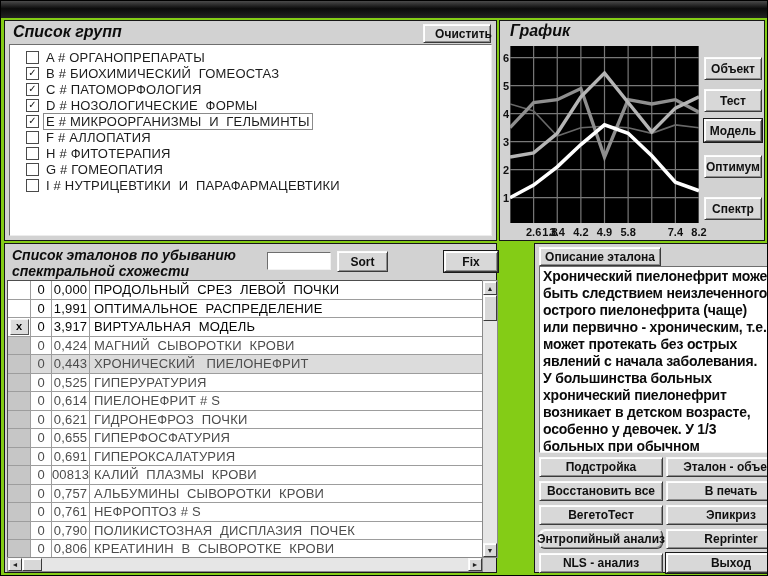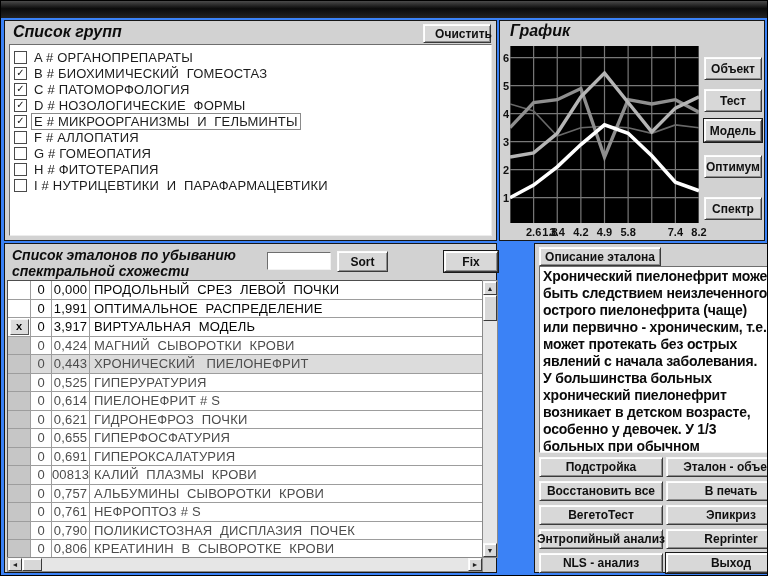--- a/index.html
+++ b/index.html
@@ -1,16 +1,16 @@
 <!DOCTYPE html>
 <html><head>
 <meta charset="utf-8">
 <style>
   html,body{margin:0;padding:0;background:#666;}
-  .screen{position:relative;width:766px;height:574px;border:1px solid #000;background:#3b82f6;
+  .screen{position:relative;width:766px;height:574px;border:1px solid #000;background:#84cc16;
           font-family:"Liberation Sans","DejaVu Sans",sans-serif;overflow:hidden;}
   
   .titlebar{position:absolute;left:0;top:0;right:0;height:17px;
             background:linear-gradient(180deg,#4a4a4a 0%,#0b0b0b 45%,#222 100%);
             color:#fff;font-size:11px;font-weight:bold;line-height:17px;padding-left:6px;white-space:pre;}
   
   .panel{position:absolute;background:#d2d2d2;border:1px solid #161616;box-sizing:border-box;}
   #p-groups{left:3px;top:19px;width:493px;height:221px;}
   #p-graph{left:498px;top:19px;width:266px;height:221px;}
   #p-etalon{left:3px;top:242px;width:493px;height:330px;}
@@ -19,21 +19,21 @@
   .panel-title.small{font-size:14px;line-height:16px;}
   
   .btn{position:absolute;background:#d8d8d8;border:1px solid;border-color:#fafafa #3a3a3a #3a3a3a #fafafa;
        box-shadow:inset 1px 1px 0 #fff,inset -1px -1px 0 #8d8d8d;
        display:flex;align-items:center;justify-content:center;
        font-weight:bold;font-size:12px;color:#101010;box-sizing:border-box;white-space:pre;cursor:default;}
   .btn.default{outline:1px solid #1a1a1a;outline-offset:0;}
   
   .listbox{position:absolute;left:4px;top:23px;right:4px;bottom:4px;background:#fff;
            border:1px solid;border-color:#6e6e6e #ececec #ececec #6e6e6e;padding-top:4px;box-sizing:border-box;overflow:hidden;}
-  .group-row{display:flex;align-items:center;height:16px;padding-left:4px;}
+  .group-row{display:flex;align-items:center;height:16px;padding-left:16px;}
   .checkbox{width:11px;height:11px;flex:none;background:#fff;border:1px solid #4a4a4a;
             font-size:10px;line-height:10px;text-align:center;font-weight:bold;color:#111;margin-right:5px;}
   .group-label{font-size:13px;color:#1c1c1c;white-space:pre;padding:0 2px;letter-spacing:.2px;}
   .group-label.focused{outline:1px solid #8a8a8a;}
   
   .plot{position:absolute;left:10px;top:25px;width:189px;height:177px;background:#000;}
   .ylab{position:absolute;left:0;width:9px;text-align:right;font-size:11px;font-weight:bold;color:#111;line-height:12px;}
   .xlab{position:absolute;top:205px;width:22px;text-align:center;font-size:11px;font-weight:bold;color:#111;}
   
   .filter-input{position:absolute;left:262px;top:8px;width:64px;height:18px;border:1px solid;
@@ -106,25 +106,25 @@
         <div class="group-row">
           <span class="checkbox">✓</span>
           <span class="group-label focused">E # МИКРООРГАНИЗМЫ  И  ГЕЛЬМИНТЫ</span>
         </div>
         <div class="group-row">
           <span class="checkbox"></span>
           <span class="group-label">F # АЛЛОПАТИЯ</span>
         </div>
         <div class="group-row">
           <span class="checkbox"></span>
+          <span class="group-label">H # ФИТОТЕРАПИЯ</span>
+        </div>
+        <div class="group-row">
+          <span class="checkbox"></span>
           <span class="group-label">G # ГОМЕОПАТИЯ</span>
-        </div>
-        <div class="group-row">
-          <span class="checkbox"></span>
-          <span class="group-label">H # ФИТОТЕРАПИЯ</span>
         </div>
         <div class="group-row">
           <span class="checkbox"></span>
           <span class="group-label">I # НУТРИЦЕВТИКИ  И  ПАРАФАРМАЦЕВТИКИ</span>
         </div>
       </div>
   </div>
 
   <div class="panel" id="p-graph">
     <div class="panel-title" style="left:10px;top:1px;">График</div>
@@ -319,20 +319,20 @@
         <div class="sb-btn">▼</div>
       </div>
     </div>
     <div id="action-btns">
         <div class="btn" style="left: 4px; top: 213px; width: 124px; height: 20px;">Подстройка</div>
         <div class="btn" style="left: 131px; top: 213px; width: 130px; height: 20px;">Эталон - объект</div>
         <div class="btn" style="left: 4px; top: 237px; width: 124px; height: 20px;">Восстановить все</div>
         <div class="btn" style="left: 131px; top: 237px; width: 130px; height: 20px;">В печать</div>
         <div class="btn" style="left: 4px; top: 261px; width: 124px; height: 20px;">ВегетоТест</div>
         <div class="btn" style="left: 131px; top: 261px; width: 130px; height: 20px;">Эпикриз</div>
-        <div class="btn" style="left: 4px; top: 285px; width: 124px; height: 20px;">Энтропийный анализ</div>
+        <div class="btn" style="left: 4px; top: 285px; width: 124px; height: 20px; border-radius: 6px;">Энтропийный анализ</div>
         <div class="btn" style="left: 131px; top: 285px; width: 130px; height: 20px;">Reprinter</div>
         <div class="btn" style="left: 4px; top: 309px; width: 124px; height: 20px;">NLS - анализ</div>
         <div class="btn default" style="left: 131px; top: 309px; width: 130px; height: 20px;">Выход</div>
       </div>
   </div>
 
 </div>
 
 </body></html>

